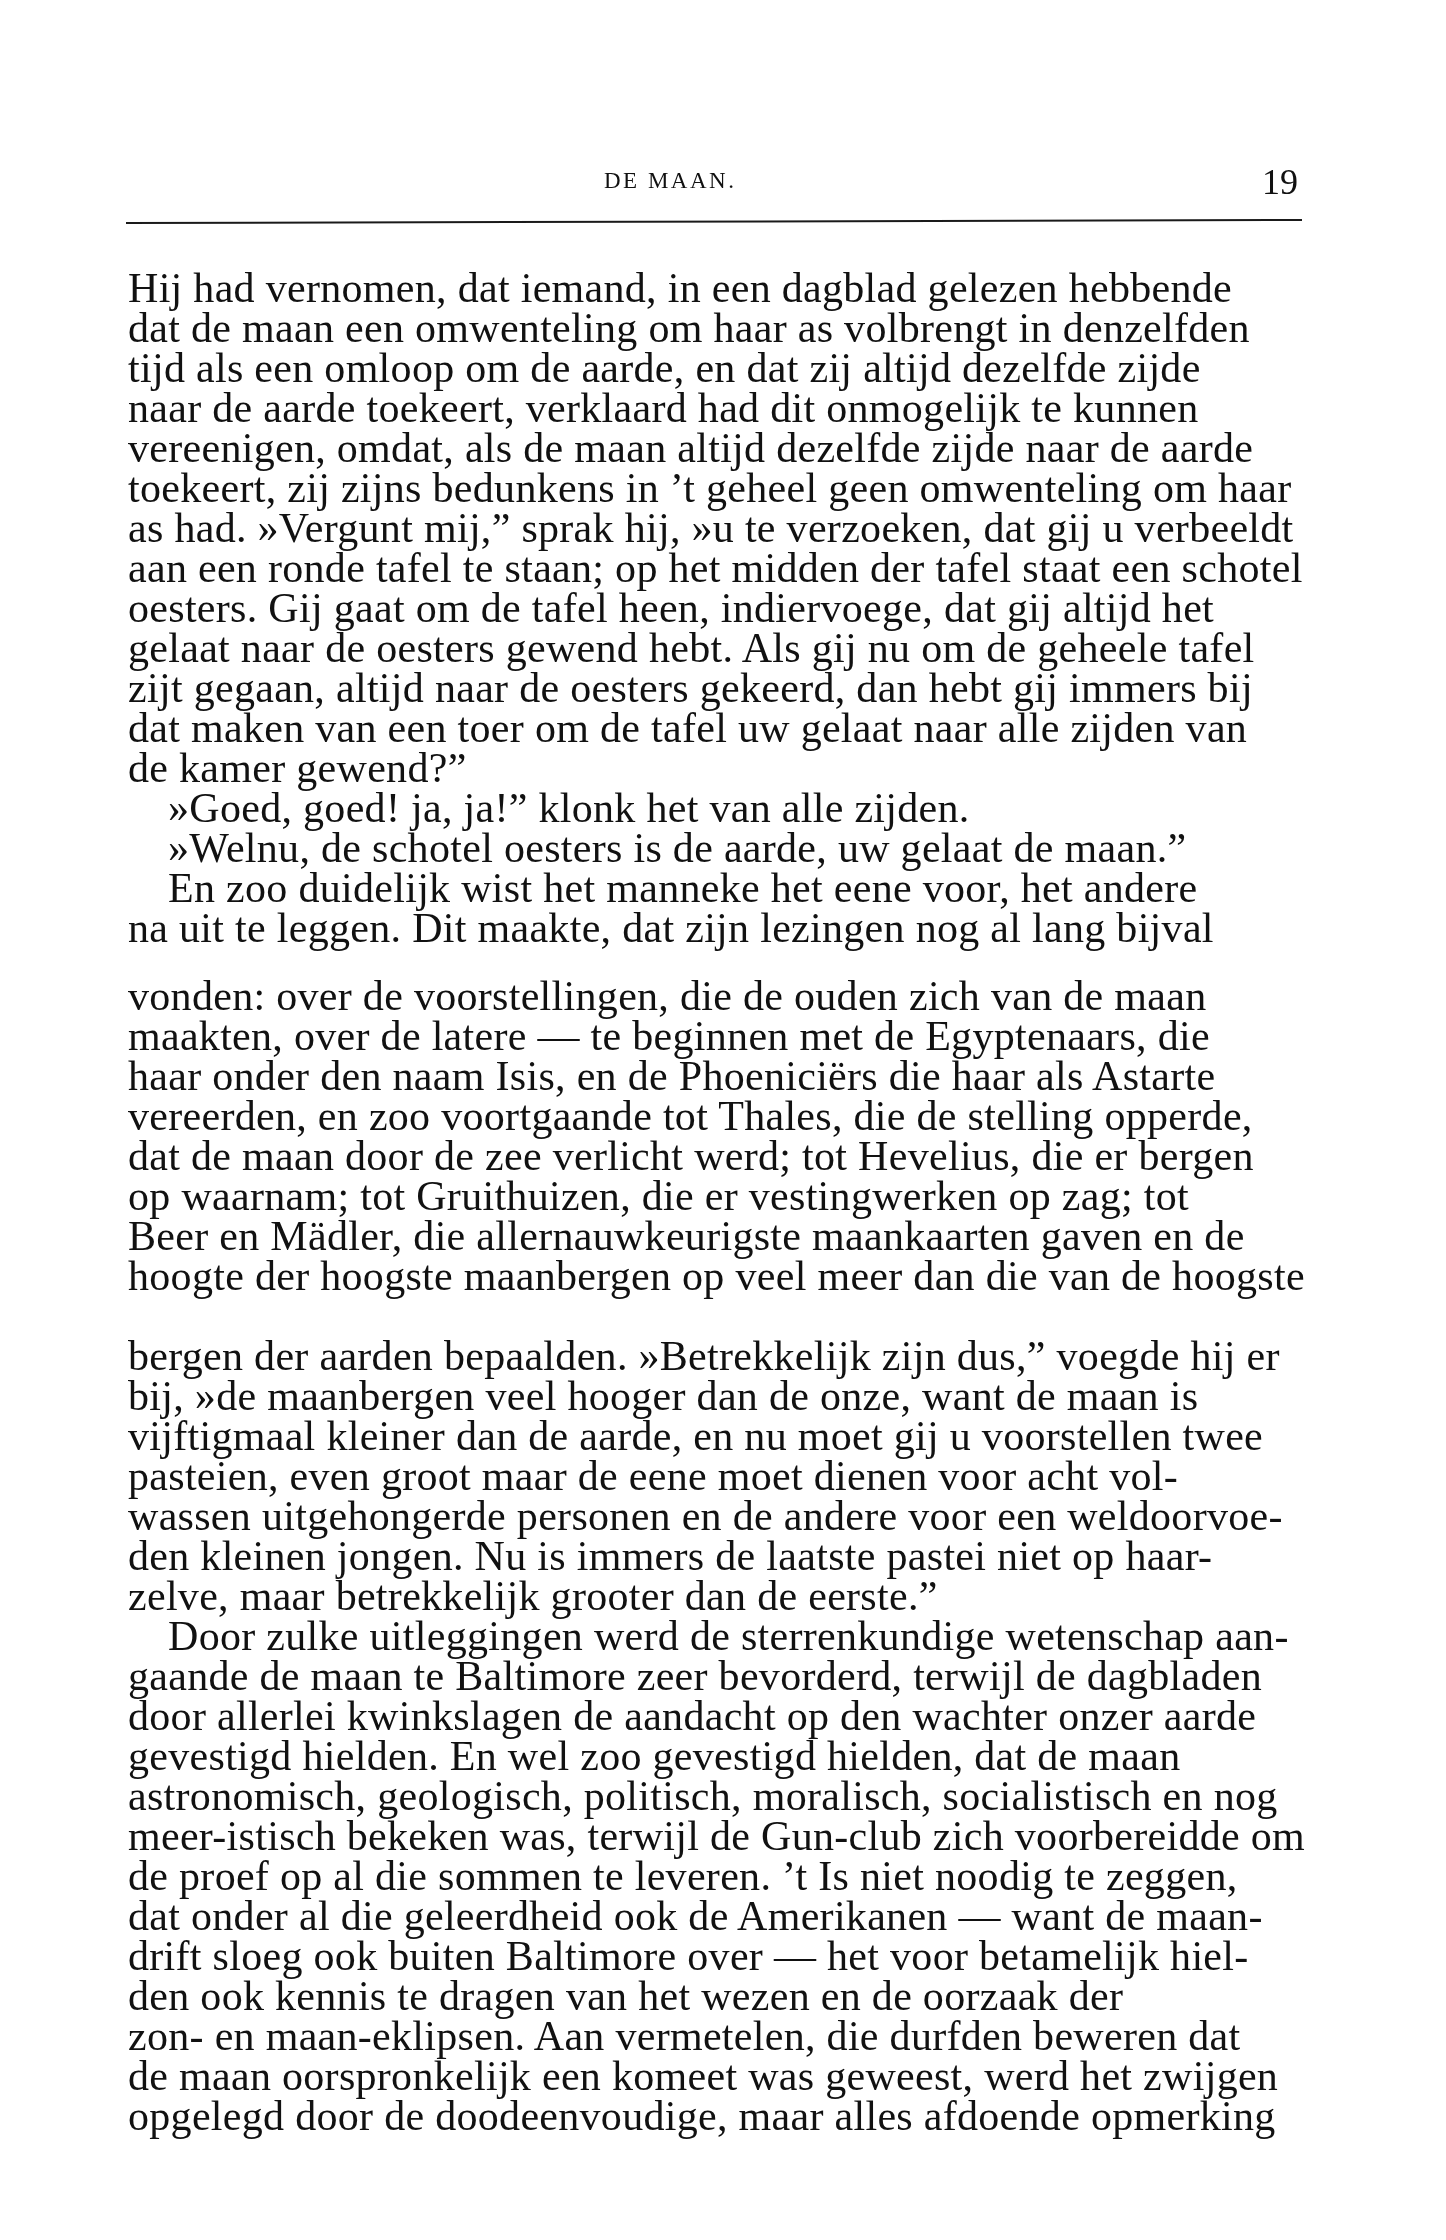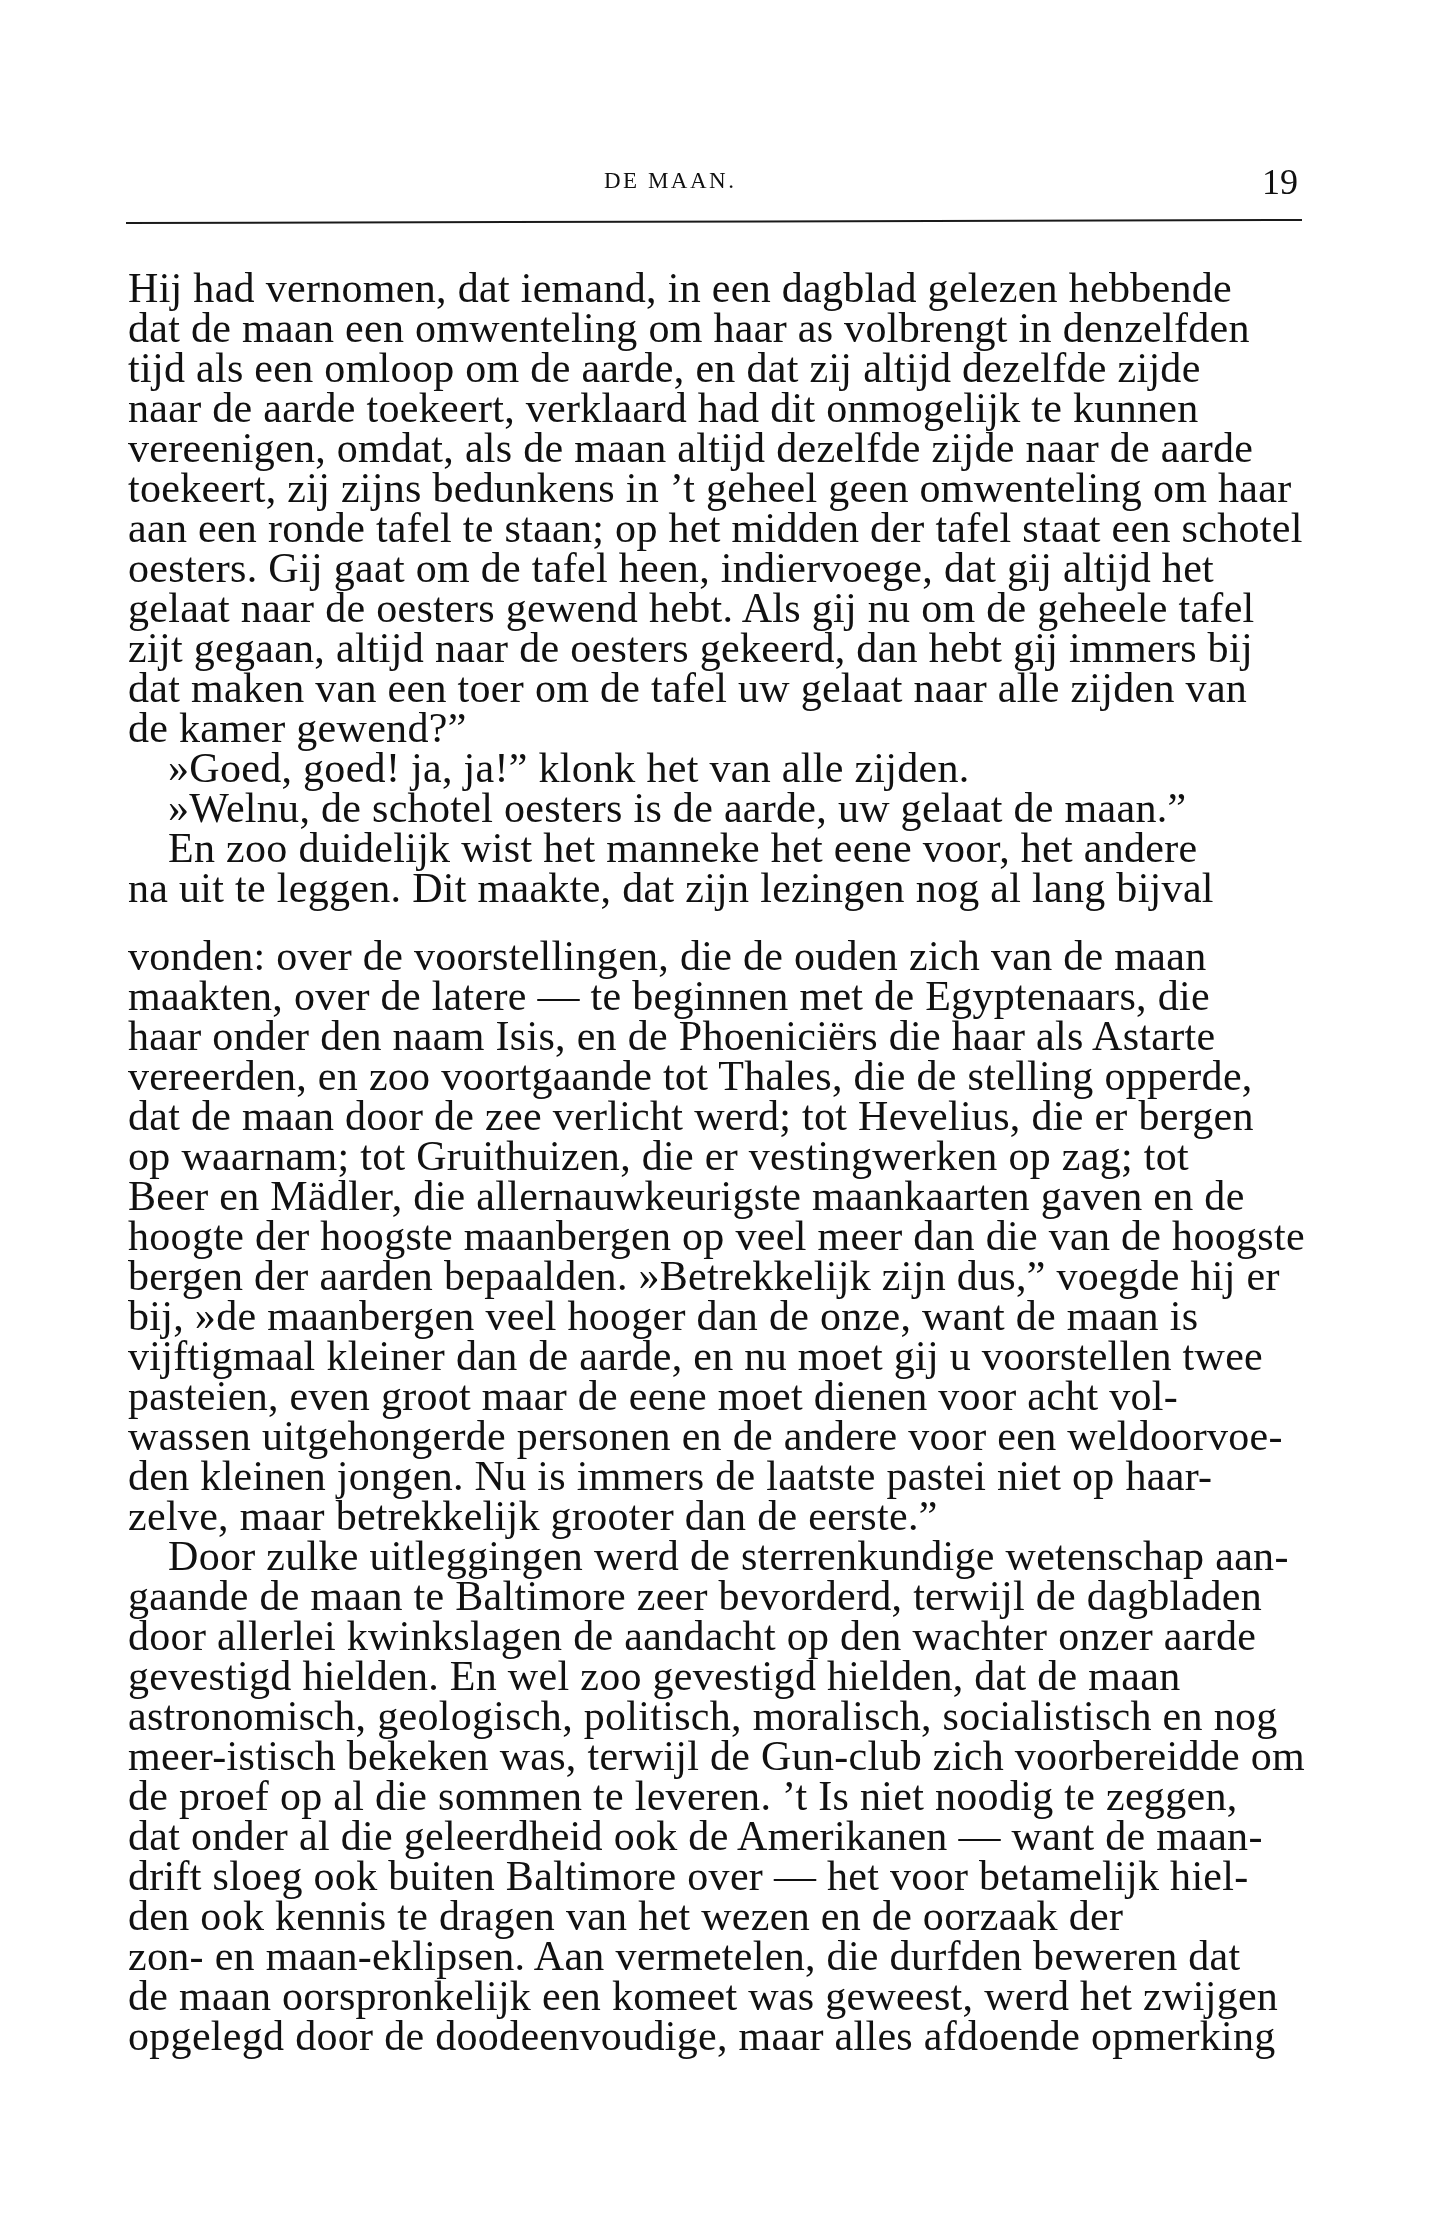--- a/index.html
+++ b/index.html
@@ -90,39 +90,40 @@
   </div>
   <div class="head-rule"></div>
 
   <div class="body-text" id="body-text">
       <span class="line" style="white-space: nowrap; text-align: left; text-align-last: left;">Hij had vernomen, dat iemand, in een dagblad gelezen hebbende</span>
       <span class="line" style="white-space: nowrap; text-align: left; text-align-last: left;">dat de maan een omwenteling om haar as volbrengt in denzelfden</span>
       <span class="line" style="white-space: nowrap; text-align: left; text-align-last: left;">tijd als een omloop om de aarde, en dat zij altijd dezelfde zijde</span>
       <span class="line" style="white-space: nowrap; text-align: left; text-align-last: left;">naar de aarde toekeert, verklaard had dit onmogelijk te kunnen</span>
       <span class="line" style="white-space: nowrap; text-align: left; text-align-last: left;">vereenigen, omdat, als de maan altijd dezelfde zijde naar de aarde</span>
       <span class="line" style="white-space: nowrap; text-align: left; text-align-last: left;">toekeert, zij zijns bedunkens in ’t geheel geen omwenteling om haar</span>
+      <span class="line" style="white-space: nowrap; text-align: left; text-align-last: left;">as had. »Vergunt mij,” sprak hij, »u te verzoeken, dat gij u verbeeldt</span>
       <span class="line" style="white-space: nowrap; text-align: left; text-align-last: left;">aan een ronde tafel te staan; op het midden der tafel staat een schotel</span>
       <span class="line" style="white-space: nowrap; text-align: left; text-align-last: left;">oesters. Gij gaat om de tafel heen, indiervoege, dat gij altijd het</span>
       <span class="line" style="white-space: nowrap; text-align: left; text-align-last: left;">gelaat naar de oesters gewend hebt. Als gij nu om de geheele tafel</span>
       <span class="line" style="white-space: nowrap; text-align: left; text-align-last: left;">zijt gegaan, altijd naar de oesters gekeerd, dan hebt gij immers bij</span>
       <span class="line" style="white-space: nowrap; text-align: left; text-align-last: left;">dat maken van een toer om de tafel uw gelaat naar alle zijden van</span>
       <span class="line last">de kamer gewend?”</span>
       <span class="line indent last">»Goed, goed! ja, ja!” klonk het van alle zijden.</span>
       <span class="line indent last">»Welnu, de schotel oesters is de aarde, uw gelaat de maan.”</span>
       <span class="line indent" style="white-space: nowrap; text-align: left; text-align-last: left;">En zoo duidelijk wist het manneke het eene voor, het andere</span>
       <span class="line" style="white-space: nowrap; text-align: left; text-align-last: left;">na uit te leggen. Dit maakte, dat zijn lezingen nog al lang bijval</span>
       <span class="line" style="white-space: nowrap; text-align: left; text-align-last: left; margin-top: 28px;">vonden: over de voorstellingen, die de ouden zich van de maan</span>
       <span class="line" style="white-space: nowrap; text-align: left; text-align-last: left;">maakten, over de latere — te beginnen met de Egyptenaars, die</span>
       <span class="line" style="white-space: nowrap; text-align: left; text-align-last: left;">haar onder den naam Isis, en de Phoeniciërs die haar als Astarte</span>
       <span class="line" style="white-space: nowrap; text-align: left; text-align-last: left;">vereerden, en zoo voortgaande tot Thales, die de stelling opperde,</span>
       <span class="line" style="white-space: nowrap; text-align: left; text-align-last: left;">dat de maan door de zee verlicht werd; tot Hevelius, die er bergen</span>
       <span class="line" style="white-space: nowrap; text-align: left; text-align-last: left;">op waarnam; tot Gruithuizen, die er vestingwerken op zag; tot</span>
       <span class="line" style="white-space: nowrap; text-align: right; text-align-last: left;">Beer en Mädler, die allernauwkeurigste maankaarten gaven en de</span>
       <span class="line" style="white-space: nowrap; text-align: left; text-align-last: left;">hoogte der hoogste maanbergen op veel meer dan die van de hoogste</span>
-      <span class="line" style="white-space: nowrap; text-align: center; text-align-last: left;">bergen der aarden bepaalden. »Betrekkelijk zijn dus,” voegde hij er</span>
+      <span class="line" style="white-space: nowrap; text-align: center; text-align-last: left; margin-top: 40px;">bergen der aarden bepaalden. »Betrekkelijk zijn dus,” voegde hij er</span>
       <span class="line" style="white-space: nowrap; text-align: left; text-align-last: left;">bij, »de maanbergen veel hooger dan de onze, want de maan is</span>
       <span class="line" style="white-space: nowrap; text-align: left; text-align-last: left;">vijftigmaal kleiner dan de aarde, en nu moet gij u voorstellen twee</span>
       <span class="line" style="white-space: nowrap; text-align: left; text-align-last: left;">pasteien, even groot maar de eene moet dienen voor acht vol-</span>
       <span class="line" style="white-space: nowrap; text-align: left; text-align-last: left;">wassen uitgehongerde personen en de andere voor een weldoorvoe-</span>
       <span class="line" style="white-space: nowrap; text-align: left; text-align-last: left;">den kleinen jongen. Nu is immers de laatste pastei niet op haar-</span>
       <span class="line last">zelve, maar betrekkelijk grooter dan de eerste.”</span>
       <span class="line indent" style="white-space: nowrap; text-align: left; text-align-last: left;">Door zulke uitleggingen werd de sterrenkundige wetenschap aan-</span>
       <span class="line" style="white-space: nowrap; text-align: left; text-align-last: left;">gaande de maan te Baltimore zeer bevorderd, terwijl de dagbladen</span>
       <span class="line" style="white-space: nowrap; text-align: left; text-align-last: left;">door allerlei kwinkslagen de aandacht op den wachter onzer aarde</span>
       <span class="line" style="white-space: nowrap; text-align: left; text-align-last: left;">gevestigd hielden. En wel zoo gevestigd hielden, dat de maan</span>

